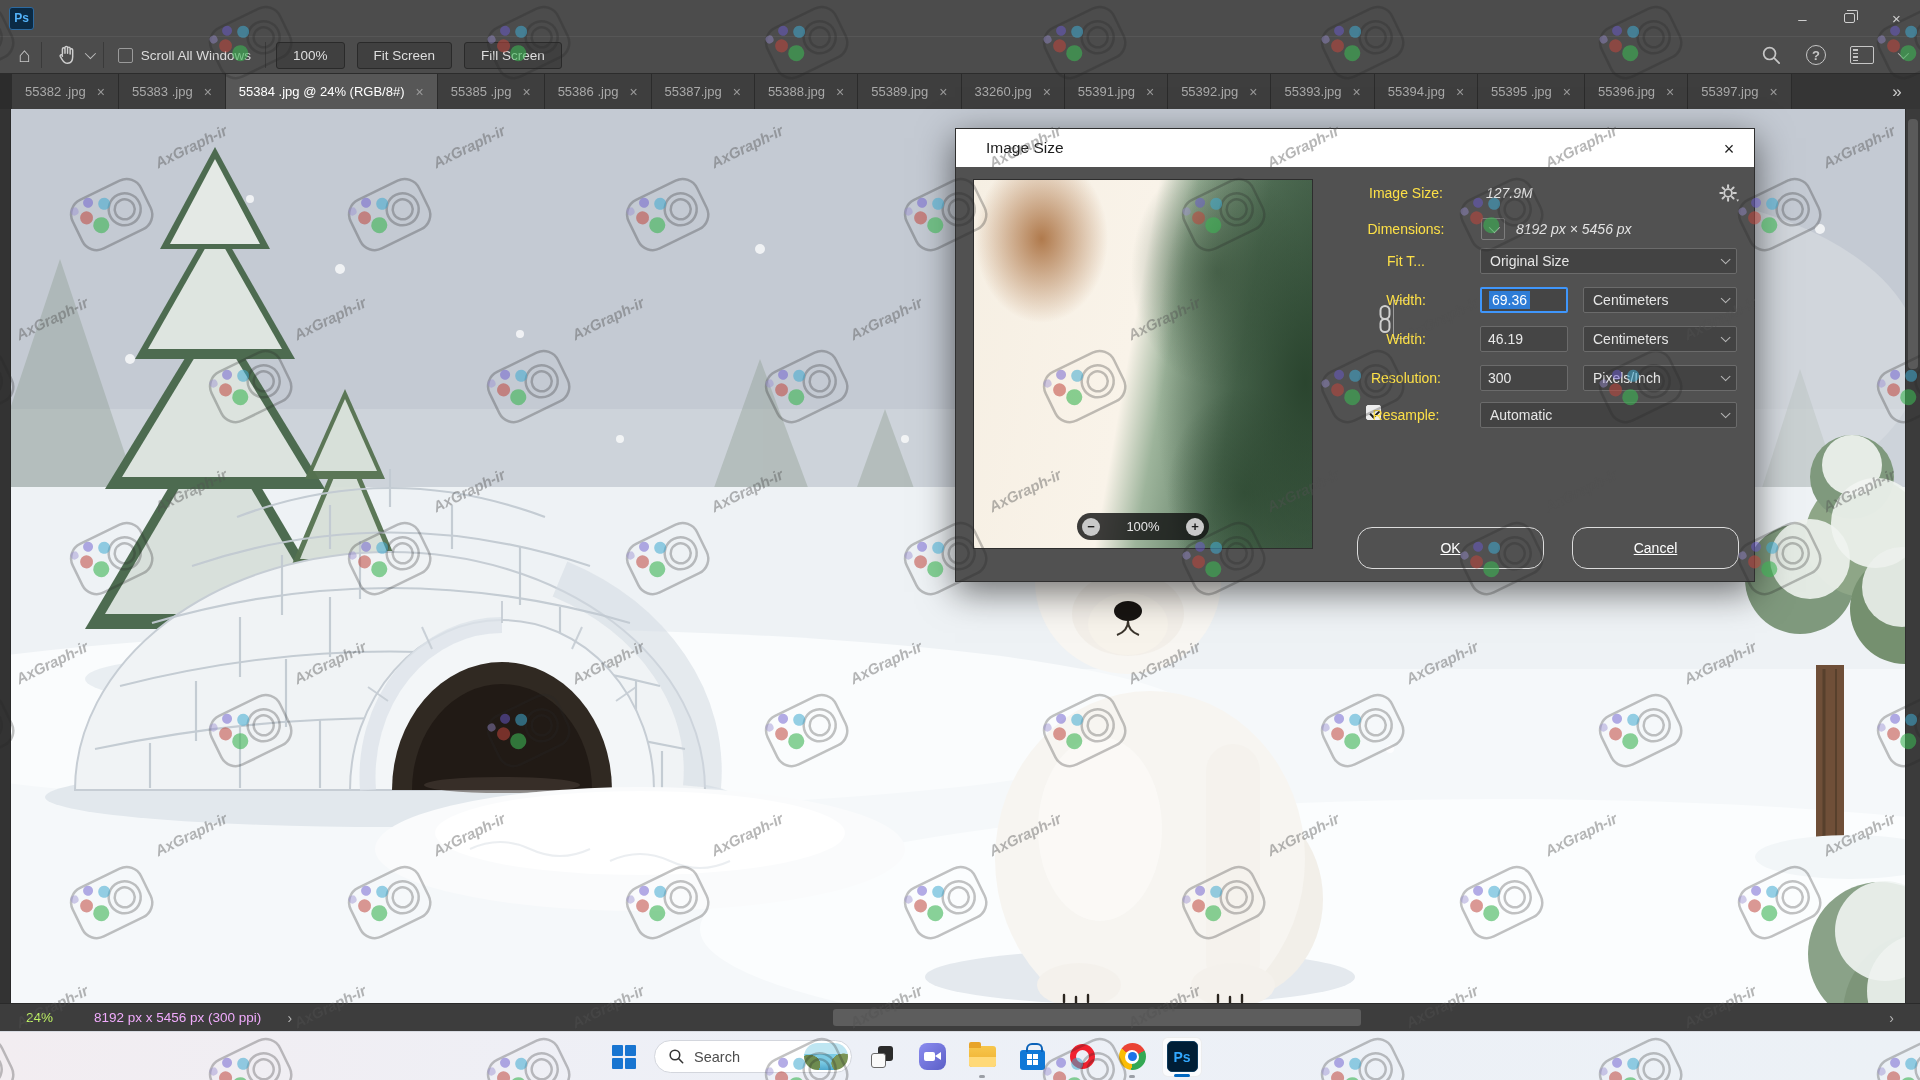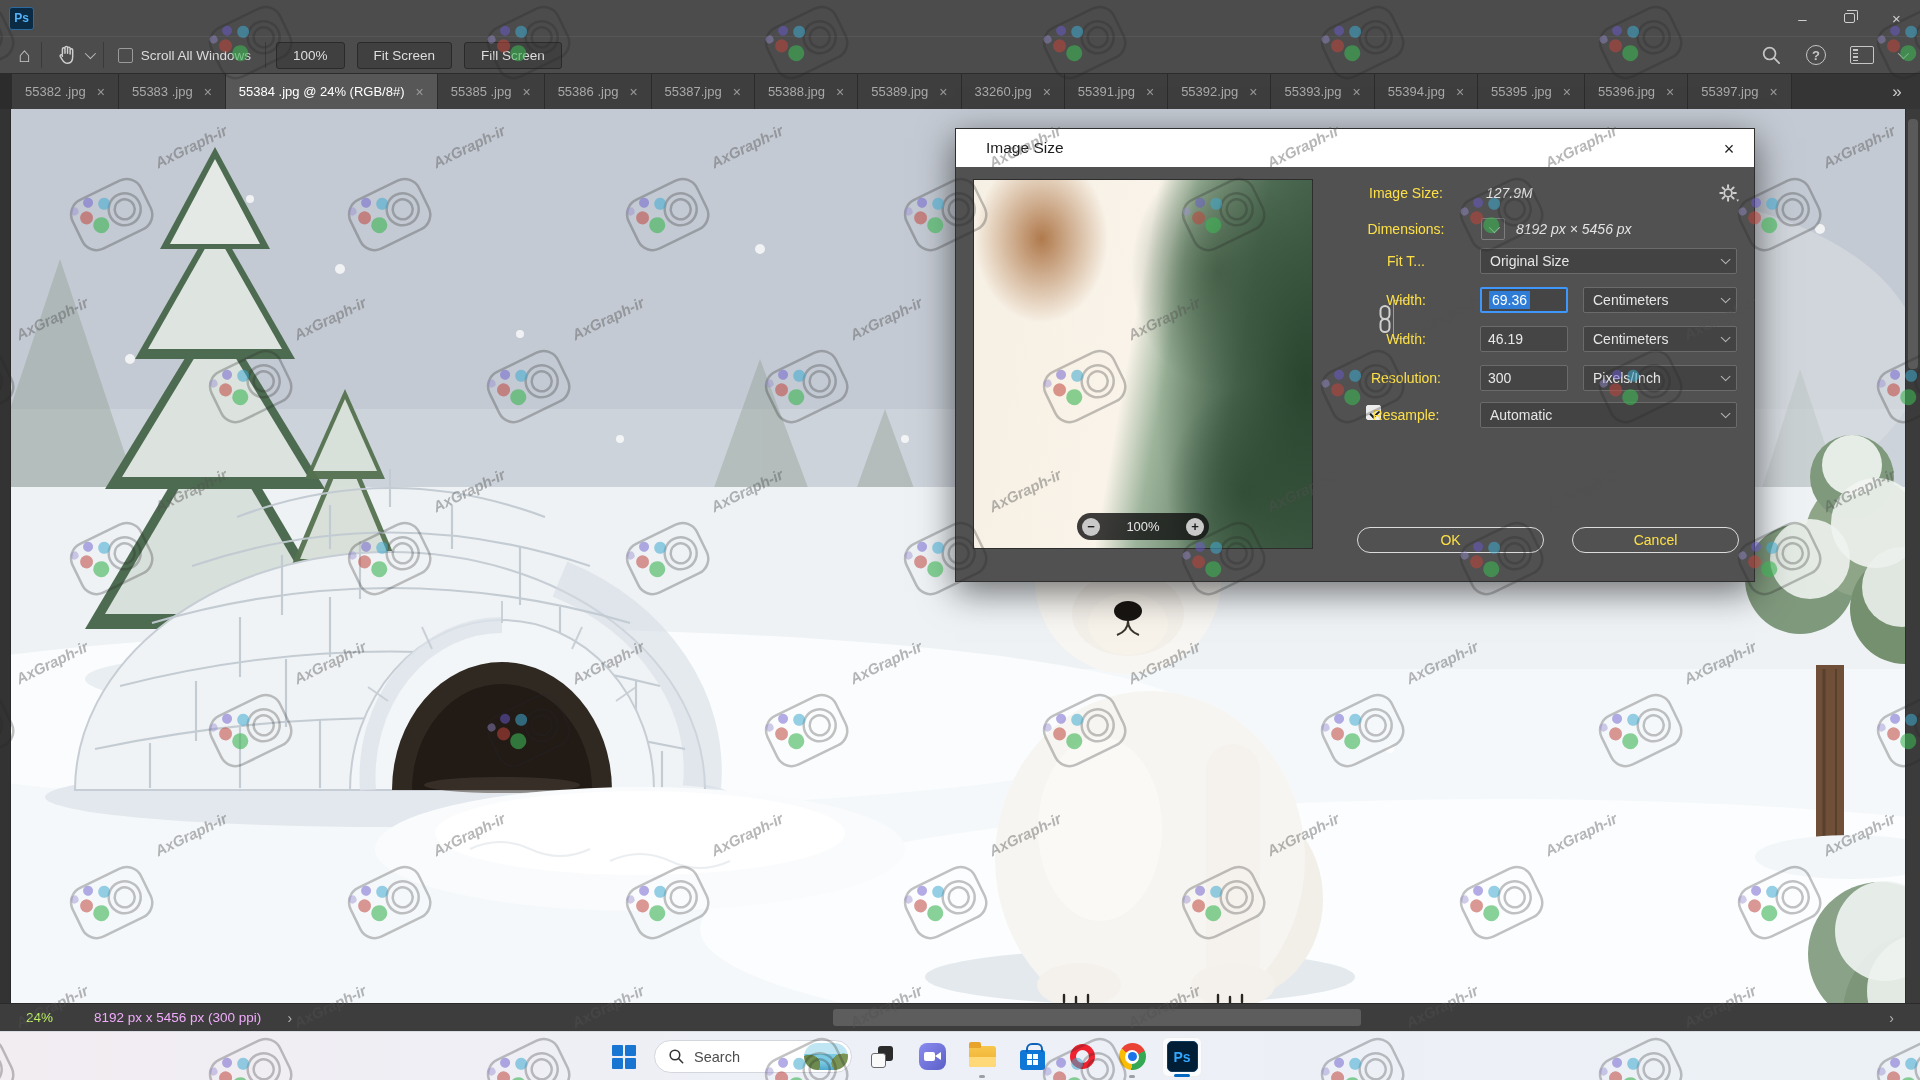--- a/index.html
+++ b/index.html
@@ -95,22 +95,22 @@
   .dlg-input .sel{background:#2e7cd6;color:#ffffff;padding:1px 3px;}
   .dlg-dd{position:absolute;height:26px;background:#434343;border:1px solid #6b6b6b;border-radius:2px;
     display:flex;align-items:center;padding:0 9px;color:#e6e6e6;font-size:14px;}
   .dlg-dd .chev{margin-left:auto;border-color:#b5b5b5;transform:rotate(45deg) translateY(-3px);width:7px;height:7px;}
   .dim-chevbox{position:absolute;width:24px;height:22px;border:1px solid #7d7d7d;border-radius:2px;
     display:flex;align-items:center;justify-content:center;}
   .gear{position:absolute;left:762px;top:53px;width:22px;height:22px;}
   .link-bracket{position:absolute;left:437px;top:171px;width:15px;height:39px;
     border-left:1px solid #9b9b9b;border-top:1px solid #9b9b9b;border-bottom:1px solid #9b9b9b;}
   .chain{position:absolute;left:421px;top:175px;}
-  .dlg-btn{position:absolute;height:26px;border:1.5px solid #dcdcdc;border-radius:15px;background:transparent;
-    color:#fde047;font-size:14px;display:flex;align-items:center;justify-content:center;}
+  .dlg-btn{position:absolute;height:42px;border:1.5px solid #dcdcdc;border-radius:15px;background:transparent;
+    color:#ffffff;font-size:14px;display:flex;align-items:center;justify-content:center;text-decoration:underline;}
 
   
   .taskbar{position:absolute;top:1031px;left:0;width:1920px;height:49px;
     background:linear-gradient(90deg,#f2edf1 0%,#edf0f7 40%,#ecf1f6 100%);
     border-top:1px solid #d8dbe2;z-index:50;display:flex;align-items:center;}
   .tb-center{position:absolute;left:604px;top:0;height:49px;display:flex;align-items:center;gap:10px;}
   .tb-item{width:40px;height:40px;border-radius:6px;display:flex;align-items:center;justify-content:center;position:relative;}
   .tb-item.running::after{content:"";position:absolute;bottom:-1px;left:50%;transform:translateX(-50%);
     width:6px;height:3px;border-radius:2px;background:#9b9fa6;}
   .tb-item.active-app{background:rgba(255,255,255,.75);border:1px solid rgba(0,0,0,.06);}

